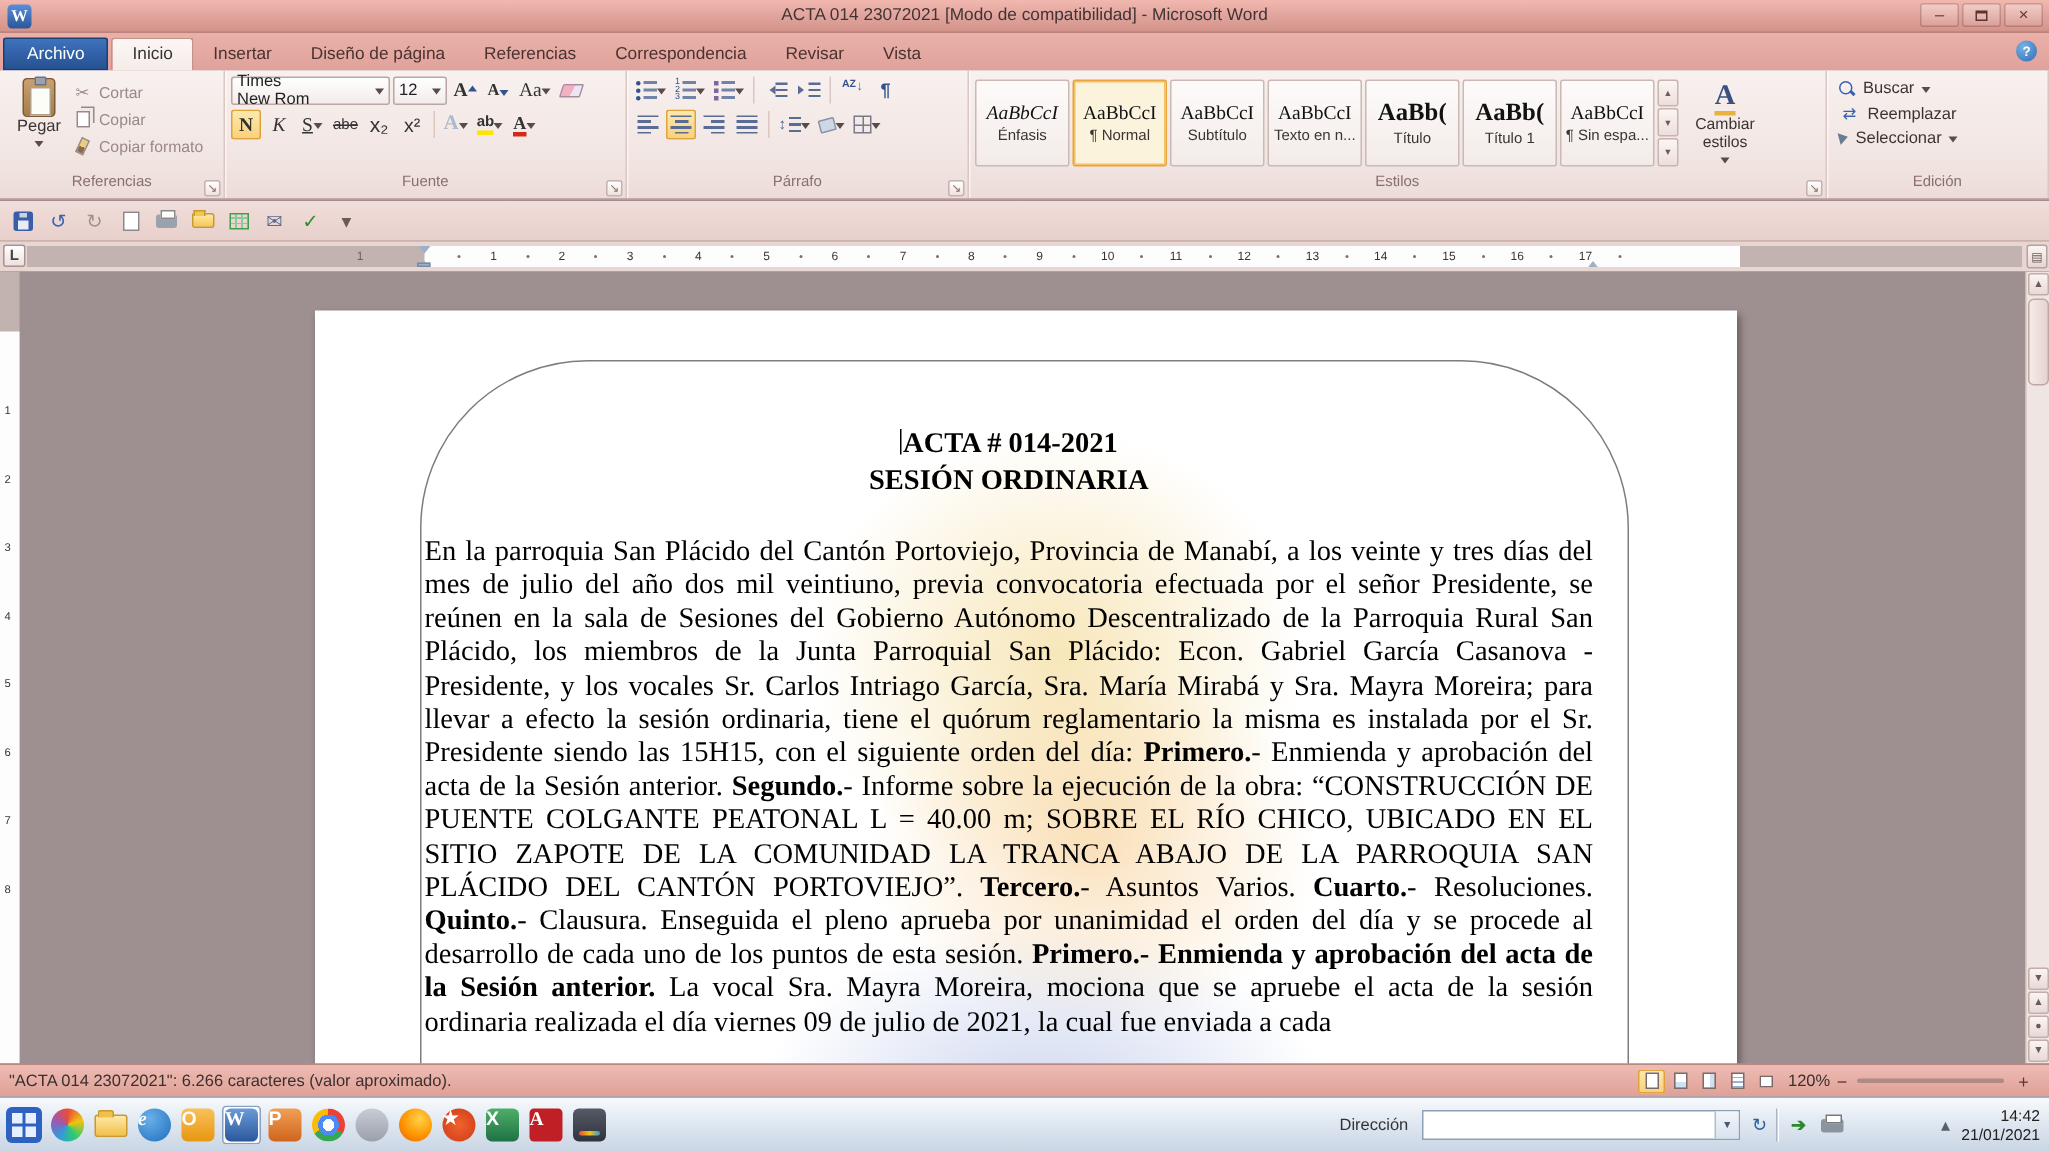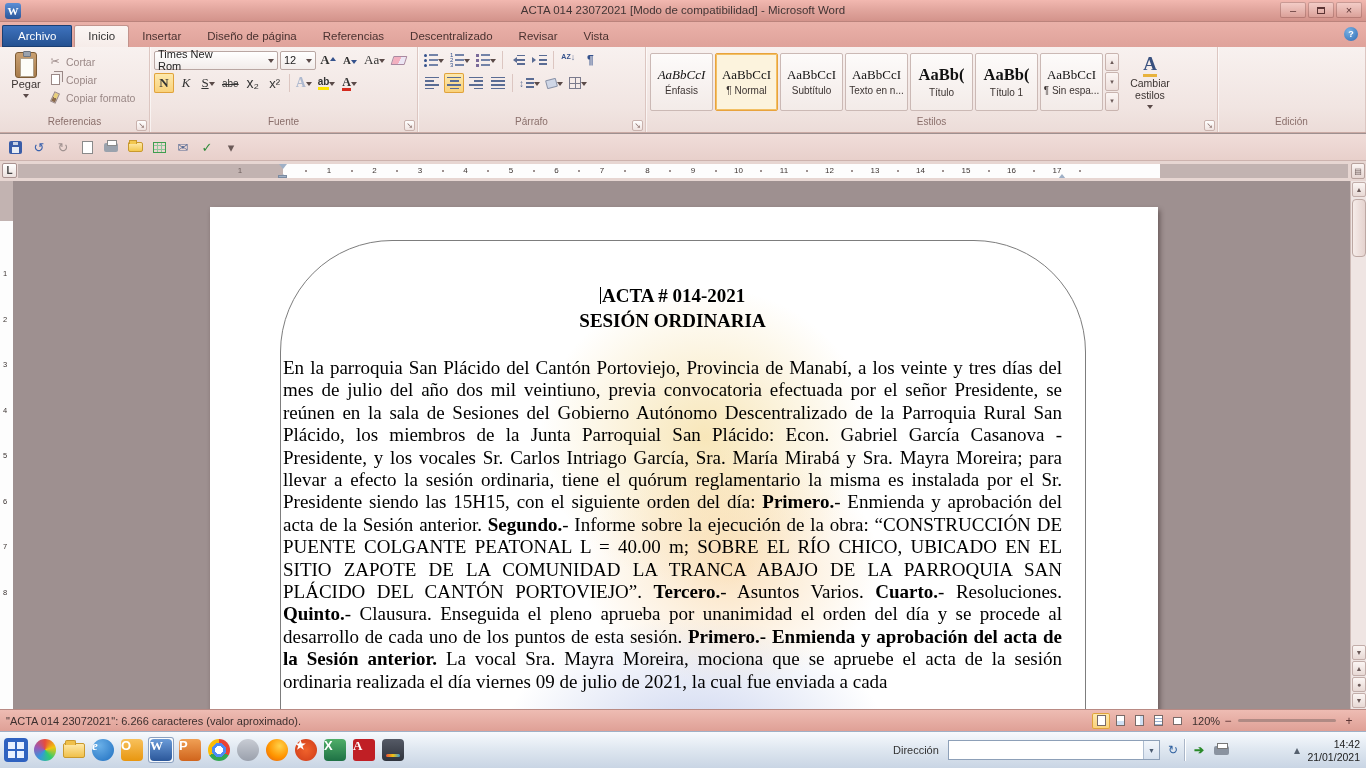--- a/index.html
+++ b/index.html
@@ -66,21 +66,21 @@
     box-shadow:2px -2px 0 0 #f1e9e7, 3px -3px 0 0 #9a8886; }
   .format-painter-icon::before { content:""; width:4px; height:9px; background:linear-gradient(#e8cf7a 0 55%, #8a6a4a 55%);
     border:1px solid #9a8886; transform:rotate(25deg); }
 
   
   .g-font { width:268px; }
   .g-font .g-body { flex-direction:column; gap:3px; }
   .f-row { display:flex; align-items:center; gap:2px; }
   .combo { height:19px; background:linear-gradient(#fff,#f2ecea); border:1px solid #b9a7a3; border-radius:2px;
     display:flex; align-items:center; padding:0 3px; font-size:11px; color:#222; }
-  .font-name { width:124px; justify-content:space-between;gap:39px; }
+  .font-name { width:106px; justify-content:space-between;gap:39px; }
   .font-size { width:36px; justify-content:space-between; }
   .tri-up { width:0; height:0; border:3px solid transparent; border-bottom:4px solid #35528c; margin-bottom:6px; }
   .tri-dn { width:0; height:0; border:3px solid transparent; border-top:4px solid #35528c; margin-top:6px; }
   .bigA { font-family:"Liberation Serif",serif; font-weight:bold; font-size:13px; }
   .eraser { width:14px; height:9px; background:linear-gradient(105deg,#f3b0c0 0 55%, #ece6f4 55%);
     border:1px solid #a989a0; border-radius:1px; transform:skewX(-18deg); }
   .fx-a { color:#aeb9cf; font-family:"Liberation Serif",serif; font-weight:bold; font-size:14px; }
   .hl-ab { font-size:10px; font-weight:bold; color:#333; border-bottom:3px solid #ffe400; line-height:11px; }
   .fc-a { font-family:"Liberation Serif",serif; font-weight:bold; font-size:12px; border-bottom:3px solid #d42a1e; line-height:12px; }
 
@@ -292,21 +292,21 @@
     </div>
   </div>
 
   <div class="tabrow">
     <div class="help-circle">?</div>
   <div class="rtab file">Archivo</div>
       <div class="rtab act">Inicio</div>
       <div class="rtab">Insertar</div>
       <div class="rtab">Diseño de página</div>
       <div class="rtab">Referencias</div>
-      <div class="rtab">Descentralizado</div>
+      <div class="rtab">Correspondencia</div>
       <div class="rtab">Revisar</div>
       <div class="rtab">Vista</div>
     </div>
 
   <div class="ribbon">
 
     <div class="rgroup g-clip">
       <div class="g-body">
         <div class="paste-btn">
           <div class="clip-icon"></div>
@@ -539,20 +539,36 @@
           <span class="chgA">A</span>
           <span>Cambiar estilos</span>
           <i class="dd"></i>
         </div>
       </div>
       <div class="g-label">Estilos</div>
       <div class="launcher">↘</div>
     </div>
 
     <div class="rgroup g-edit">
+      <div class="g-body">
+          <div class="ed-row">
+            <span class="ci find-icon"></span>
+            <span>Buscar</span>
+            <i class="dd"></i>
+          </div>
+          <div class="ed-row">
+            <span class="ci replace-icon"></span>
+            <span>Reemplazar</span>
+          </div>
+          <div class="ed-row">
+            <span class="ci select-icon"></span>
+            <span>Seleccionar</span>
+            <i class="dd"></i>
+          </div>
+        </div>
       <div class="g-label">Edición</div>
     </div>
   </div>
 
   <div class="qat">
       <div class="qbtn">
         <span class="q-save"></span>
       </div>
       <div class="qbtn">
         <span class="q-glyph" style="color: rgb(58, 98, 173);">↺</span>

